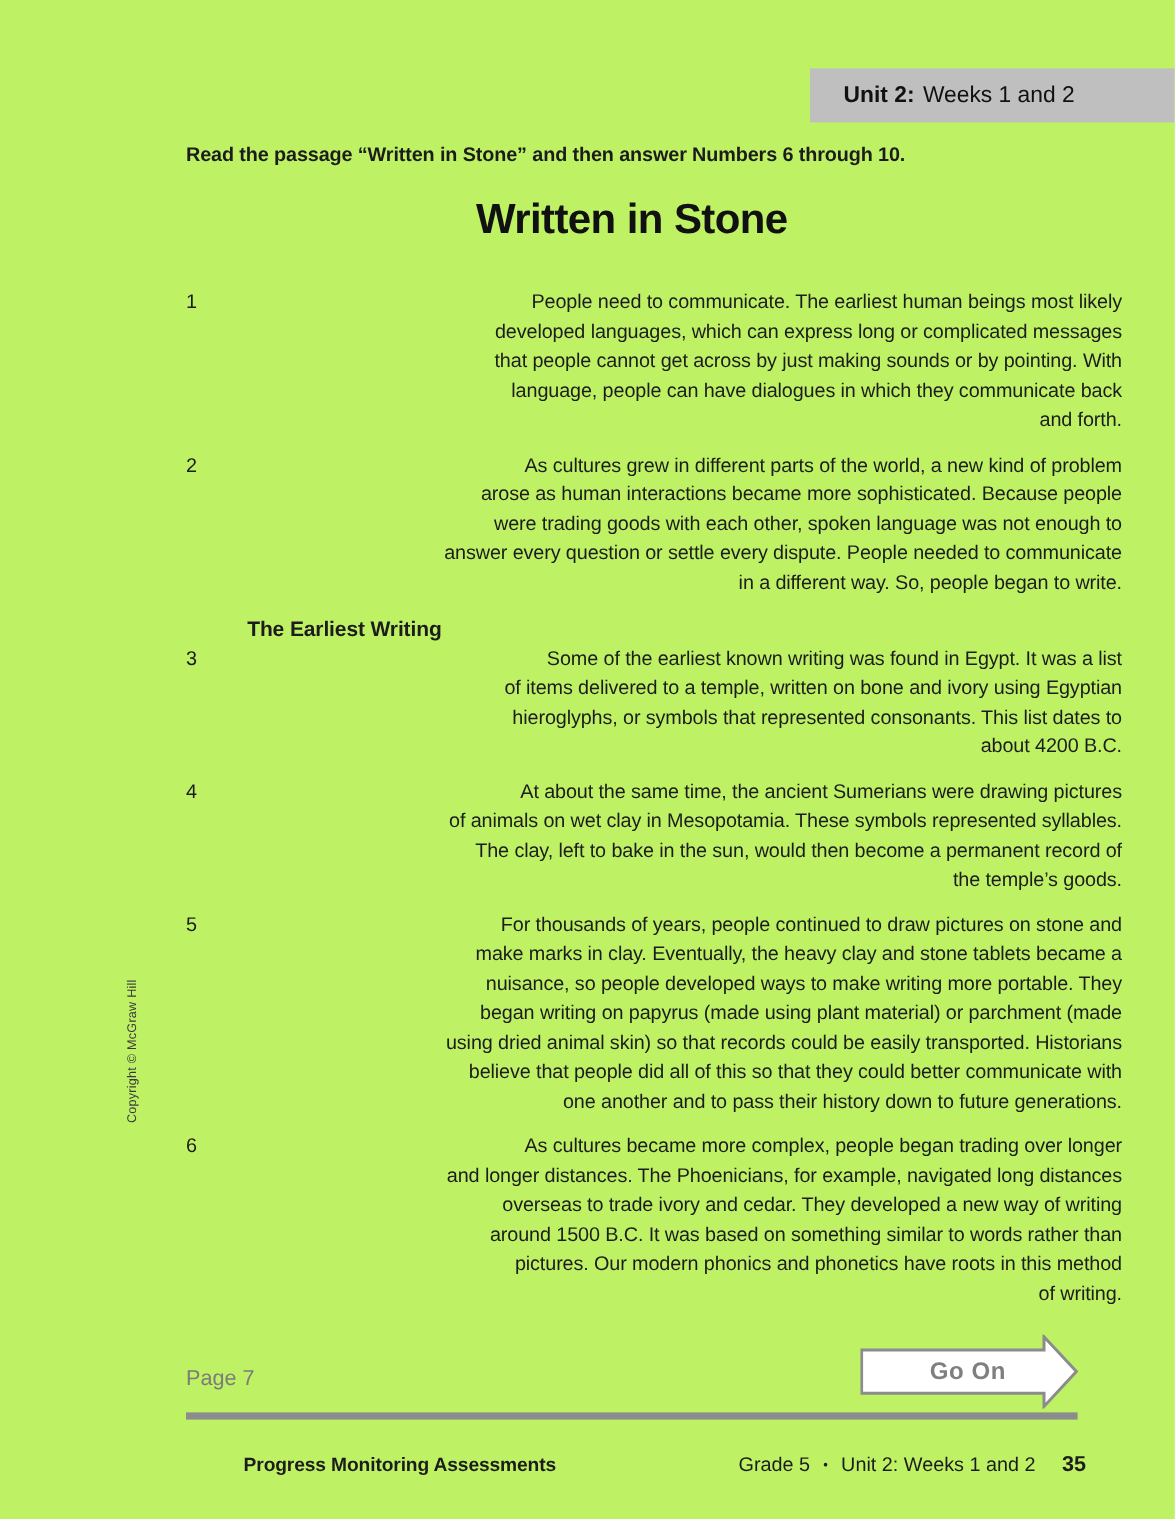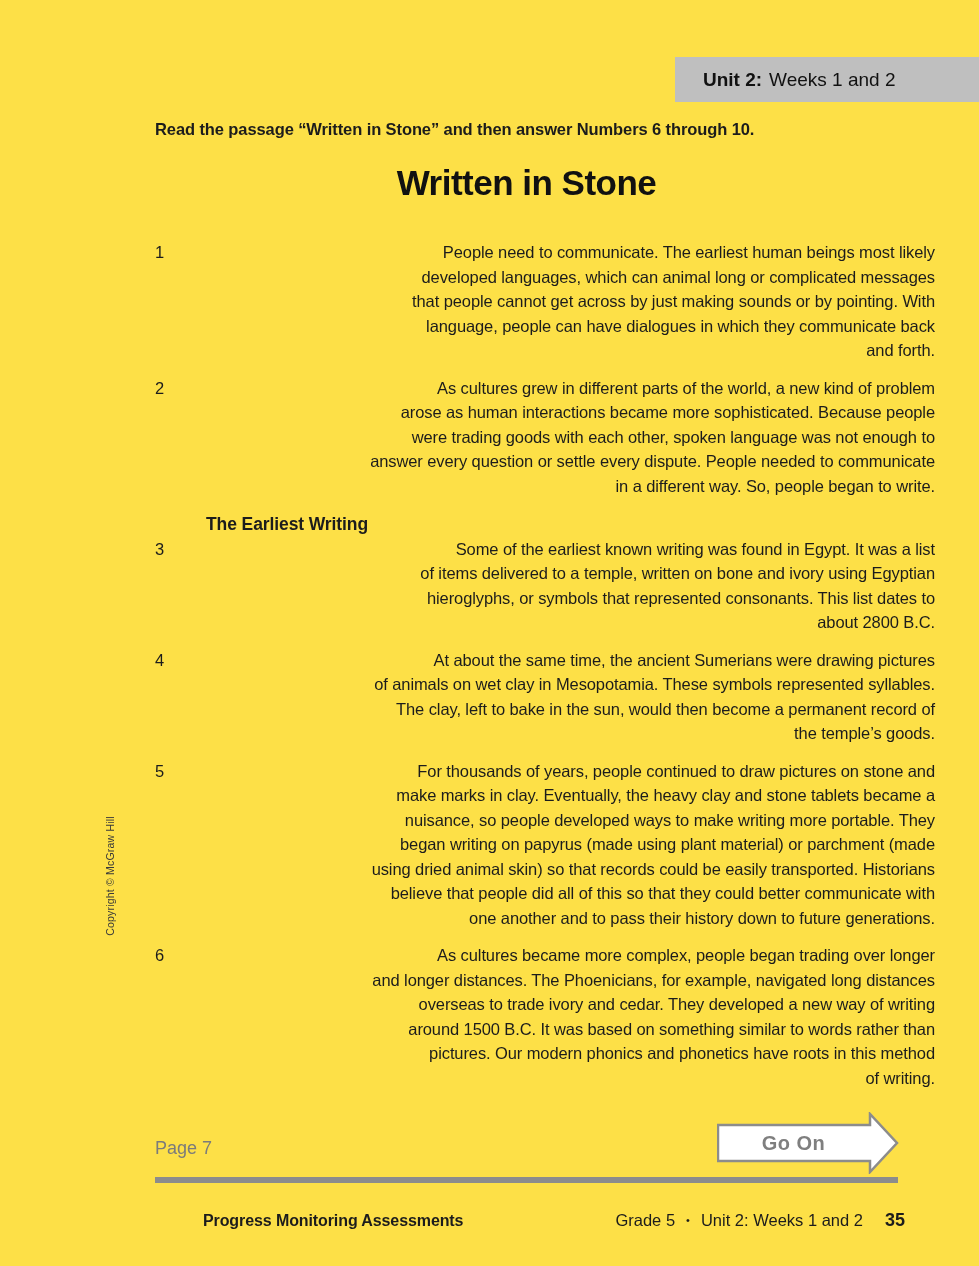--- a/index.html
+++ b/index.html
@@ -1,18 +1,18 @@
 <!DOCTYPE html>
 <html><head>
 <meta charset="utf-8">
 <style>
   html,body { margin:0; padding:0; background:#e8e8e8; }
   .page {
     position:relative; width:979px; height:1266px; margin:0 auto;
-    background:#fde047; color:#1c1c1c;
+    background:#bef264; color:#1c1c1c;
     font-family:"Liberation Sans","DejaVu Sans",sans-serif;
     overflow:hidden;
   }
   .banner {
     position:absolute; top:57px; left:675px; right:0; height:45px;
     background:#bfbfbf; display:flex; align-items:center;
     padding-left:28px; box-sizing:border-box; font-size:19px; color:#111;
   }
   .banner .b { font-weight:bold; }
   .banner .r { margin-left:7px; }
@@ -38,21 +38,21 @@
   .line.first { padding-left:41px; }
   .it { }
   .copyright {
     position:absolute; left:0; top:870px; width:220px; text-align:center;
     transform:rotate(-90deg); font-size:10.5px; color:#3a3a3a; letter-spacing:0.2px;
   }
   .page-label { position:absolute; left:155px; top:1138px; font-size:18px; color:#7b7b7b; }
   .go-on { position:absolute; left:717px; top:1112px; width:182px; height:62px; }
   .go-on svg { position:absolute; inset:0; }
   .go-on .lbl {
-    position:absolute; left:0; top:0; width:153px; height:62px;
+    position:absolute; left:13px; top:0; width:153px; height:62px;
     display:flex; align-items:center; justify-content:center;
     font-size:20px; font-weight:bold; color:#7f7f7f; letter-spacing:0.5px;
   }
   .rule { position:absolute; left:155px; top:1177px; width:743px; height:6px; background:#8c8c8c; }
   .footer {
     position:absolute; left:155px; top:1210px; width:750px;
     display:flex; justify-content:space-between; align-items:baseline;
   }
   .footer .left { font-weight:bold; font-size:16px; letter-spacing:-0.1px;margin-left:48px; }
   .footer .right { display:flex; align-items:baseline; font-size:16.5px; }
@@ -71,21 +71,21 @@
 
   <div class="instruction">Read the passage “Written in Stone” and then answer Numbers 6 through 10.</div>
 
   <div class="title">Written in Stone</div>
 
   <div class="passage">
       <div class="para">
         <span class="pnum">1</span>
         <div>
           <div class="line first"><span>People need to communicate. The earliest human beings most likely</span></div>
-          <div class="line"><span>developed languages, which can animal long or complicated messages</span></div>
+          <div class="line"><span>developed languages, which can express long or complicated messages</span></div>
           <div class="line"><span>that people cannot get across by just making sounds or by pointing. With</span></div>
           <div class="line"><span>language, people can have dialogues in which they communicate back</span></div>
           <div class="line"><span>and forth.</span></div>
         </div>
       </div>
       <div class="para">
         <span class="pnum">2</span>
         <div>
           <div class="line first"><span>As cultures grew in different parts of the world, a new kind of problem</span></div>
           <div class="line"><span>arose as human interactions became more sophisticated. Because people</span></div>
@@ -94,21 +94,21 @@
           <div class="line"><span>in a different way. So, people began to write.</span></div>
         </div>
       </div>
       <div class="section-heading">The Earliest Writing</div>
       <div class="para">
         <span class="pnum">3</span>
         <div>
           <div class="line first"><span>Some of the earliest known writing was found in Egypt. It was a list</span></div>
           <div class="line"><span>of items delivered to a temple, written on bone and ivory using Egyptian</span></div>
           <div class="line"><span>hieroglyphs, or symbols that represented consonants. This list dates to</span></div>
-          <div class="line"><span>about 2800 B.C.</span></div>
+          <div class="line"><span>about 4200 B.C.</span></div>
         </div>
       </div>
       <div class="para">
         <span class="pnum">4</span>
         <div>
           <div class="line first"><span>At about the same time, the ancient Sumerians were drawing pictures</span></div>
           <div class="line"><span>of animals on wet clay in Mesopotamia. These symbols represented syllables.</span></div>
           <div class="line"><span>The clay, left to bake in the sun, would then become a permanent record of</span></div>
           <div class="line"><span>the temple’s goods.</span></div>
         </div>

